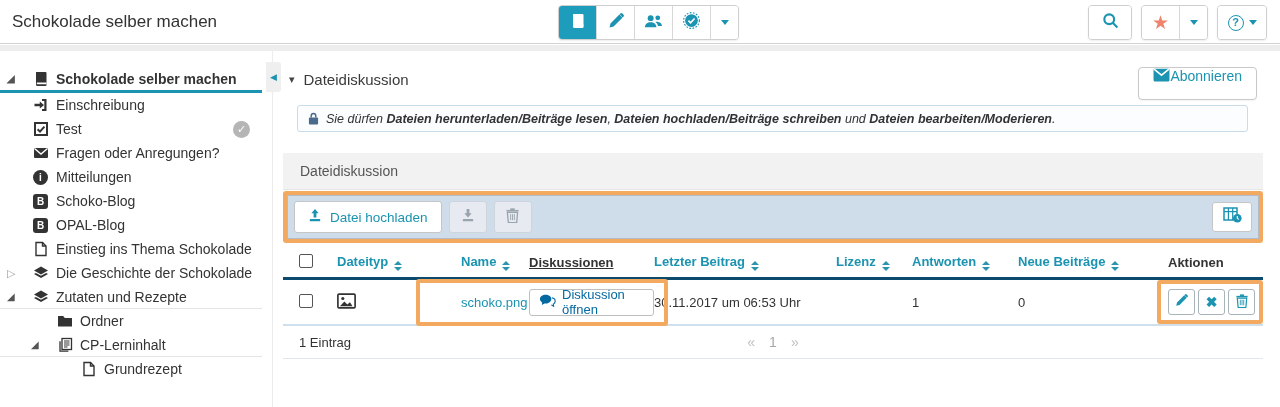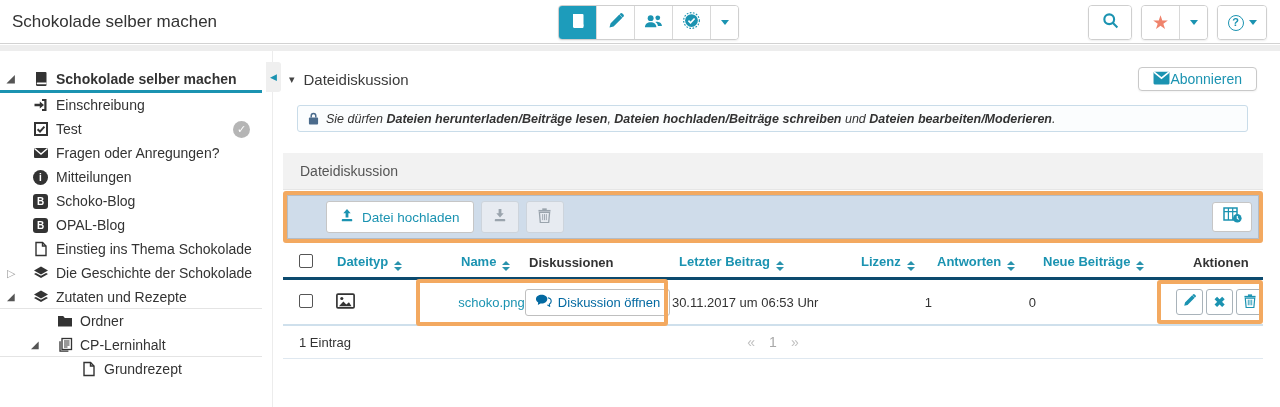--- a/index.html
+++ b/index.html
@@ -47,36 +47,36 @@
   .done-badge::after { content:"\2713"; }
   .vdiv { position:absolute; left:272px; top:51px; width:1px; height:356px; background:#ececec; }
   .collapse-tab { position:absolute; left:266px; top:62px; width:15px; height:30px; background:#efefef; border-radius:0 3px 3px 0; display:flex; align-items:center; justify-content:center; color:#1b93b1; font-size:9px; cursor:pointer; }
   .collapse-tab::after { content:"\25C0"; }
 
   
   .main { position:absolute; left:283px; top:51px; width:980px; height:356px; }
   .section-row { position:absolute; left:6px; top:20px; display:flex; align-items:center; gap:9px; font-size:15px; color:#3a3a3a; }
   .sec-caret { color:#444; font-size:11px; }
   .sec-caret::after { content:"\25BE"; }
-  .subscribe-btn { position:absolute; right:6px; top:16px; height:24px; display:flex; align-items:center; gap:0; padding:0 14px; background:#fff; border:1px solid #c9c9c9; border-radius:4px; color:#1b93b1; font-size:14px; cursor:pointer; box-shadow:0 1px 2px rgba(0,0,0,.05); }
+  .subscribe-btn { position:absolute; right:6px; top:16px; height:33px; display:flex; gap:0; padding:0 14px; background:#fff; border:1px solid #c9c9c9; border-radius:4px; color:#1b93b1; font-size:14px; cursor:pointer; box-shadow:0 1px 2px rgba(0,0,0,.05); }
   .permbar { position:absolute; left:14px; right:15px; top:54px; height:27px; background:#fbfdfe; border:1px solid #c9dce9; border-radius:3px; display:flex; align-items:center; gap:7px; padding:0 10px; font-size:12.5px; color:#333;font-style:italic; }
   .permbar .lock { color:#4a6b8c; display:inline-flex; }
   .panelhead { position:absolute; left:0; right:0; top:102px; height:37px; background:#f2f2f2; border-bottom:1px solid #e6e6e6; line-height:37px; padding-left:17px; font-size:14px; color:#555; }
 
   .hl { border:4px solid #f3a960; border-radius:3px; }
   .hl-toolbar { position:absolute; left:0; right:0; top:140px; height:52px; }
   .filebar { width:100%; height:100%; background:#cfdcea; border:1px solid #b3bcc6; display:flex; align-items:center; padding:0 6px; gap:7px; }
-  .upload-btn { height:32px; display:flex; align-items:center; gap:8px; padding:0 13px; background:#fff; border:1px solid #c6c6c6; border-radius:3px; color:#1b93b1; font-size:13.5px; cursor:pointer;margin-left:32px; }
+  .upload-btn { height:32px; display:flex; align-items:center; gap:8px; padding:0 13px; background:#fff; border:1px solid #c6c6c6; border-radius:3px; color:#1b93b1; font-size:13.5px; cursor:pointer; }
   .mini-btn { width:38px; height:32px; display:flex; align-items:center; justify-content:center; border-radius:3px; cursor:pointer; }
   .mini-btn.disabled { background:#e7ebf1; border:1px solid #cdd4dc; color:#9aa4ad; cursor:default; }
   .config-btn { margin-left:auto; width:40px; height:30px; display:flex; align-items:center; justify-content:center; background:#fff; border:1px solid #c6c6c6; border-radius:3px; color:#1b93b1; cursor:pointer; }
 
   .thead { position:absolute; left:0; right:0; top:196px; height:33px; display:flex; align-items:center; padding-left:16px; font-size:13px; font-weight:bold; border-bottom:3px solid #0c4a6e;justify-content:center; }
   .trow  { position:absolute; left:0; right:0; top:229px; height:46px; display:flex; align-items:center; padding-left:16px; font-size:13px; border-bottom:2px solid #cfe0ec; background:#fff;justify-content:flex-end; }
-  .c-check{ width:38px; } .c-type{ width:104px; } .c-name{ width:88px;padding-left:20px; } .c-disc{ width:150px; }
+  .c-check{ width:38px; } .c-type{ width:104px; } .c-name{ width:88px;padding-left:20px; } .c-disc{ width:125px;text-decoration:underline; }
   .c-last{ width:182px; } .c-lic{ width:76px; } .c-ans{ width:106px; } .c-new{ width:140px; }
   .c-act { flex:1; display:flex; gap:3px; padding-left:10px; }
   .th-sortable { color:#1b93b1; }
   .th-plain { color:#333; }
   .sort { display:inline-flex; flex-direction:column; gap:2px; margin-left:6px; vertical-align:1px; }
   .sort i { display:block; width:0; height:0; border-left:4px solid transparent; border-right:4px solid transparent; }
   .sort .up { border-bottom:4px solid #2a93ad; }
   .sort .dn { border-top:4px solid #2a93ad; }
   .cbx { width:14px; height:14px; border:1.5px solid #555; border-radius:2px; background:#fff; display:inline-block; cursor:pointer; }
   .file-link { color:#1b93b1; cursor:pointer; }

